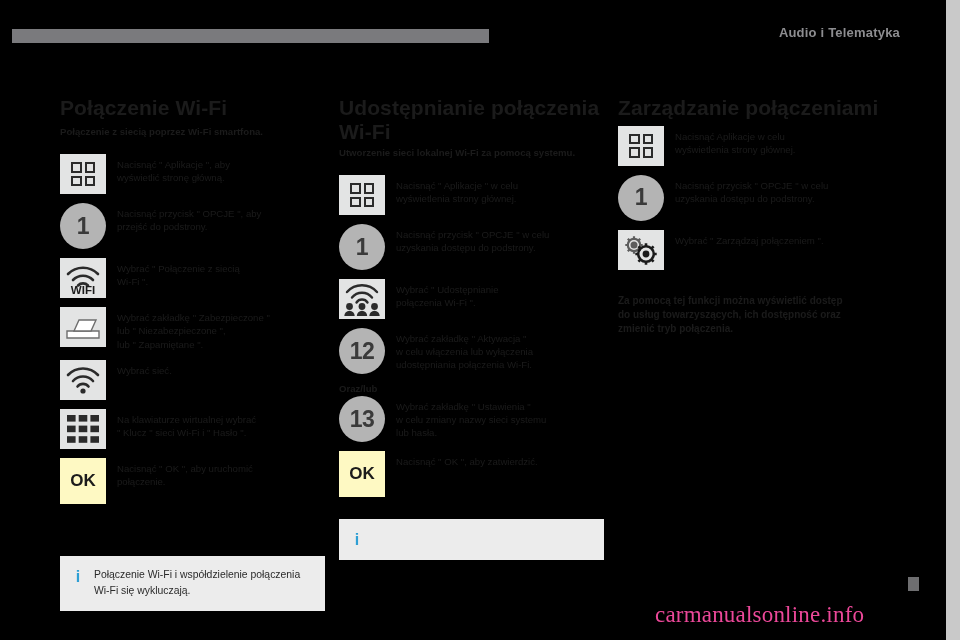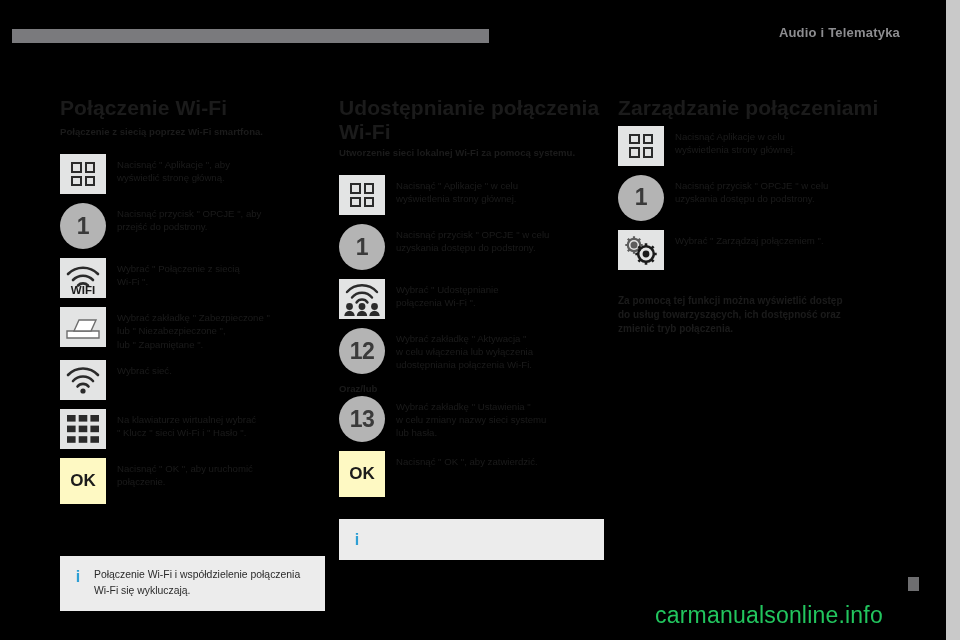--- a/index.html
+++ b/index.html
@@ -79,22 +79,22 @@
   .note2{position:absolute;left:339px;top:519px;width:265px;}
 
   
   .para{
     font-size:10px;font-weight:bold;color:#1b1b1b;line-height:1.42;
     margin-top:24px;white-space:pre-line;
   }
 
   
   .wm{
-    position:absolute;left:655px;top:602px;font-size:23px;color:#22c55e;
-    letter-spacing:.2px;font-family:Liberation Sans, sans-serif;
+    position:absolute;left:655px;top:602px;font-size:23px;color:#ec4899;
+    letter-spacing:.2px;font-family:Liberation Serif, serif;
   }
   .sq{position:absolute;left:908px;top:577px;width:11px;height:14px;background:#6e6e70;}
 </style>
 </head>
 <body>
 
 <div class="page">
 
   <div class="hdr-bar"></div>
   <div class="hdr-title">Audio i Telematyka</div>

